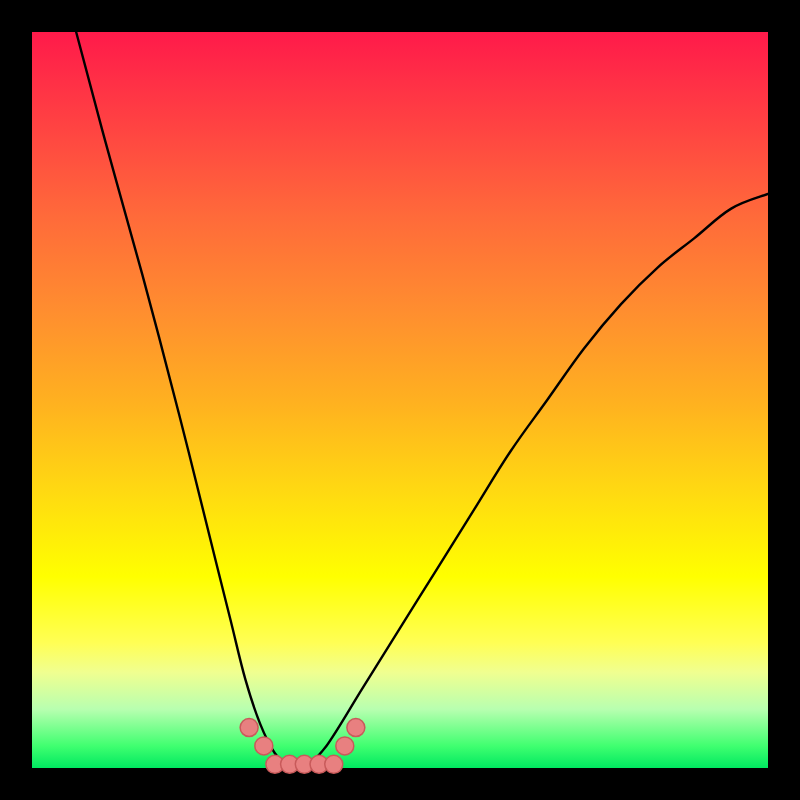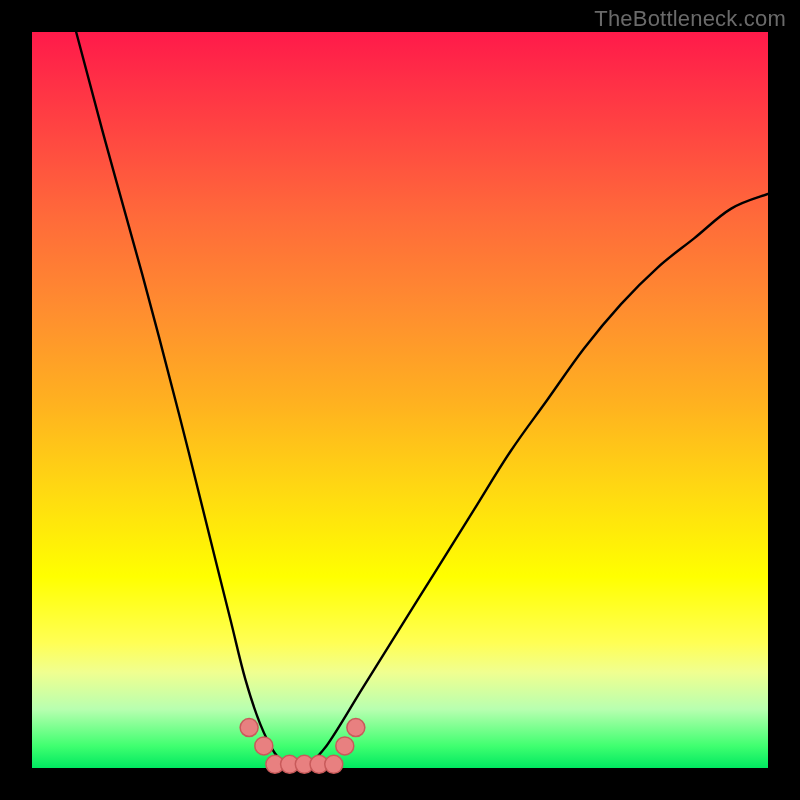--- a/index.html
+++ b/index.html
@@ -55,21 +55,20 @@
     top: 0;
     width: 736px;
     height: 736px;
     overflow: visible;
   }
 </style>
 </head>
 <body>
 
 <div class="frame">
-  <div class="watermark">TheBottleneck.com</div>
 
   <div class="plot-area">
     <svg class="curves" viewBox="0 0 736 736">
       <path id="leftPath" fill="none" stroke="#000" stroke-width="2.4" stroke-linecap="round" d="M 44.16 0 C 49.459199999999996 19.871999999999996, 61.676800000000014 66.68159999999997, 73.60000000000001 110.39999999999998 C 85.5232 154.11839999999998, 97.15199999999999 193.86239999999998, 110.39999999999999 242.88 C 123.648 291.8976, 133.95200000000003 331.05280000000005, 147.20000000000002 382.72 C 160.448 434.3872, 174.7264 492.82559999999995, 184 529.92 C 193.2736 567.0143999999999, 193.42080000000004 567.6031999999999, 198.72000000000003 588.8 C 204.0192 609.9968, 208.1408 629.1328000000001, 213.44 647.6800000000001 C 218.73919999999998 666.2272, 222.86079999999998 678.5920000000001, 228.16 691.84 C 233.4592 705.088, 237.58080000000004 713.3312, 242.88000000000002 721.28 C 248.1792 729.2288, 252.30079999999998 733.3504, 257.59999999999997 736 C 262.89919999999995 738.6496, 269.6704 736, 272.32 736"></path>
       <path id="rightPath" fill="none" stroke="#000" stroke-width="2.4" stroke-linecap="round" d="M 272.32 736 C 276.2944 732.0255999999999, 283.8016 728.4928, 294.40000000000003 713.92 C 304.99840000000006 699.3471999999999, 317.952 676.2367999999999, 331.2 655.04 C 344.448 633.8432, 354.752 617.3568, 368 596.16 C 381.248 574.9631999999999, 391.552 558.4767999999999, 404.8 537.28 C 418.048 516.0832, 428.352 499.59680000000003, 441.59999999999997 478.40000000000003 C 454.84799999999996 457.20320000000004, 465.15200000000004 439.392, 478.40000000000003 419.52 C 491.648 399.64799999999997, 501.95199999999994 386.5472, 515.1999999999999 368 C 528.448 349.4528, 538.752 333.7024, 552 316.48 C 565.248 299.2576, 575.552 286.8928, 588.8000000000001 272.32 C 602.0480000000001 257.74719999999996, 612.3520000000001 247.44319999999996, 625.6 235.51999999999998 C 638.848 223.5968, 649.152 216.67840000000004, 662.4 206.08000000000004 C 675.6479999999999 195.48160000000004, 685.9519999999999 184.5888, 699.1999999999999 176.64 C 712.448 168.69119999999998, 729.376 164.56959999999995, 736 161.91999999999996"></path>
       <g id="markers">
           <circle cx="217.11999999999998" cy="695.52" r="9" fill="#e88080" stroke="#c85a5a" stroke-width="1.5"></circle>
           <circle cx="231.84" cy="713.92" r="9" fill="#e88080" stroke="#c85a5a" stroke-width="1.5"></circle>
           <circle cx="242.88000000000002" cy="732.32" r="9" fill="#e88080" stroke="#c85a5a" stroke-width="1.5"></circle>
           <circle cx="257.59999999999997" cy="732.32" r="9" fill="#e88080" stroke="#c85a5a" stroke-width="1.5"></circle>

